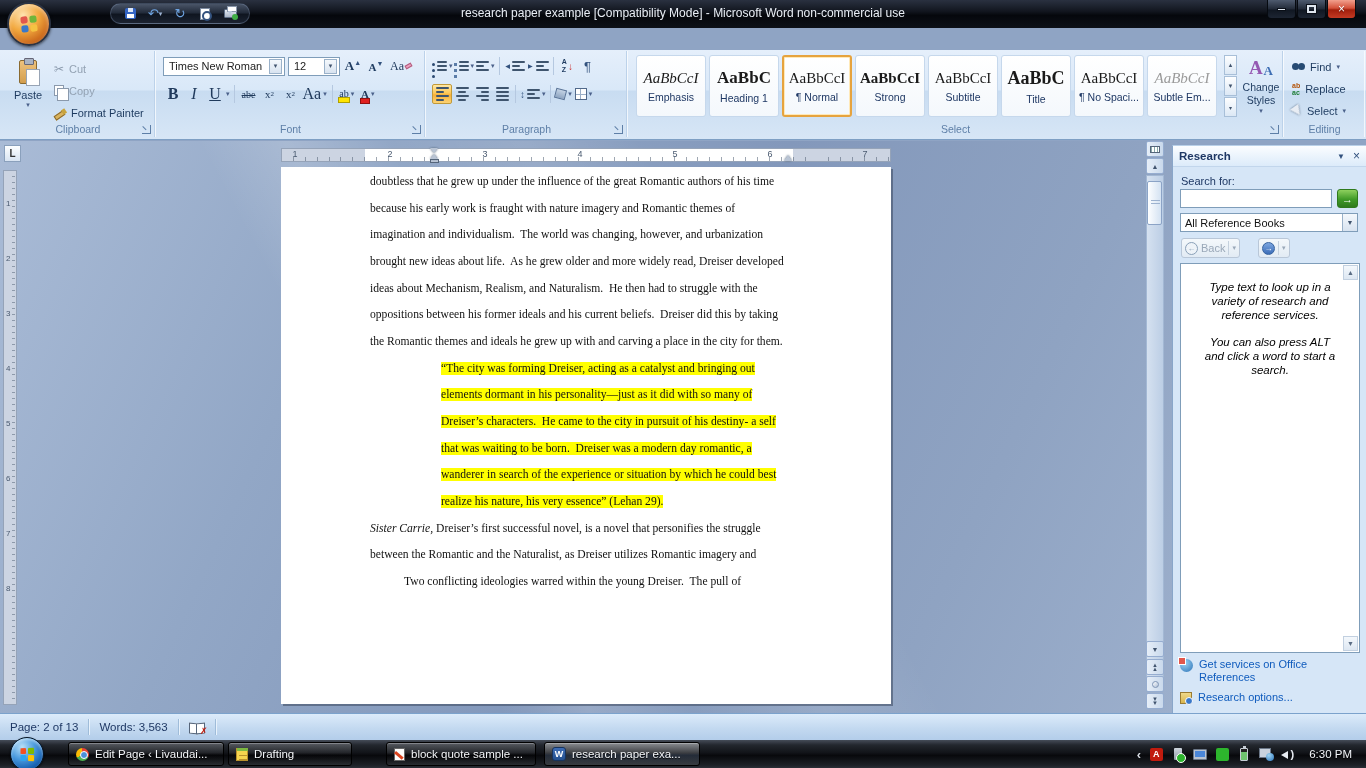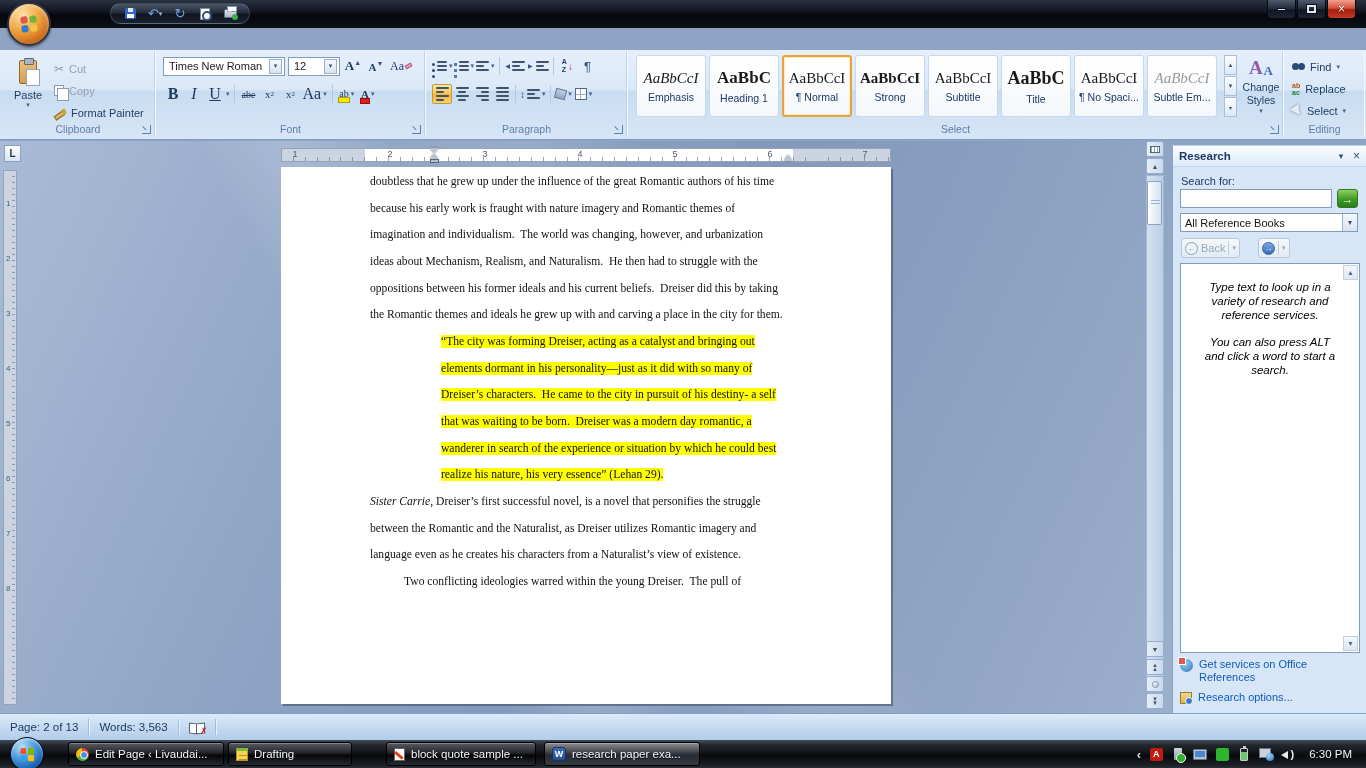--- a/index.html
+++ b/index.html
@@ -318,20 +318,21 @@
           <span class="glyph-blue">↻</span>
         </span>
       <span class="qat-btn">
           <span class="pp-ico"></span>
         </span>
       <span class="qat-btn">
           <span class="print-ico"></span>
         </span>
     </div>
     <span class="qat-overflow">▾</span>
+    <div class="title-text">research paper example [Compatibility Mode]  -  Microsoft Word non-commercial use</div>
     <div class="win-controls">
       <div class="win-btn">
           <span class="bar"></span>
         </div>
       <div class="win-btn">
           <span class="boxx"></span>
         </div>
       <div class="win-btn close">
           <span>×</span>
         </div>
@@ -665,32 +666,32 @@
     <span class="v-num" style="top:303px">6</span>
     <span class="v-num" style="top:358px">7</span>
     <span class="v-num" style="top:413px">8</span>
   </div>
 
   <div class="page">
     <div class="textflow">
       <div class="line">doubtless that he grew up under the influence of the great Romantic authors of his time</div>
       <div class="line">because his early work is fraught with nature imagery and Romantic themes of</div>
       <div class="line">imagination and individualism.  The world was changing, however, and urbanization</div>
+      <div class="line">brought new ideas about life.  As he grew older and more widely read, Dreiser developed</div>
       <div class="line">ideas about Mechanism, Realism, and Naturalism.  He then had to struggle with the</div>
       <div class="line">oppositions between his former ideals and his current beliefs.  Dreiser did this by taking</div>
       <div class="line">the Romantic themes and ideals he grew up with and carving a place in the city for them.</div>
       <div class="line q"><span class="hl">“The city was forming Dreiser, acting as a catalyst and bringing out</span></div>
       <div class="line q"><span class="hl">elements dormant in his personality—just as it did with so many of</span></div>
       <div class="line q"><span class="hl">Dreiser’s characters.  He came to the city in pursuit of his destiny- a self</span></div>
       <div class="line q"><span class="hl">that was waiting to be born.  Dreiser was a modern day romantic, a</span></div>
       <div class="line q"><span class="hl">wanderer in search of the experience or situation by which he could best</span></div>
       <div class="line q"><span class="hl">realize his nature, his very essence” (Lehan 29).</span></div>
       <div class="line"><span class="ital">Sister Carrie,</span><span> Dreiser’s first successful novel, is a novel that personifies the struggle</span></div>
       <div class="line">between the Romantic and the Naturalist, as Dreiser utilizes Romantic imagery and</div>
-      <div class="line">language even as he creates his characters from a Naturalist’s view of existence.</div>
       <div class="line indent1">Two conflicting ideologies warred within the young Dreiser.  The pull of</div>
     </div>
   </div>
 
   <div class="vscroll">
     <div class="vs-btn" style="top:0">
         <span class="ruler-toggle-ico"></span>
       </div>
     <div class="vs-btn" style="top:17px">
         <span>▲</span>

